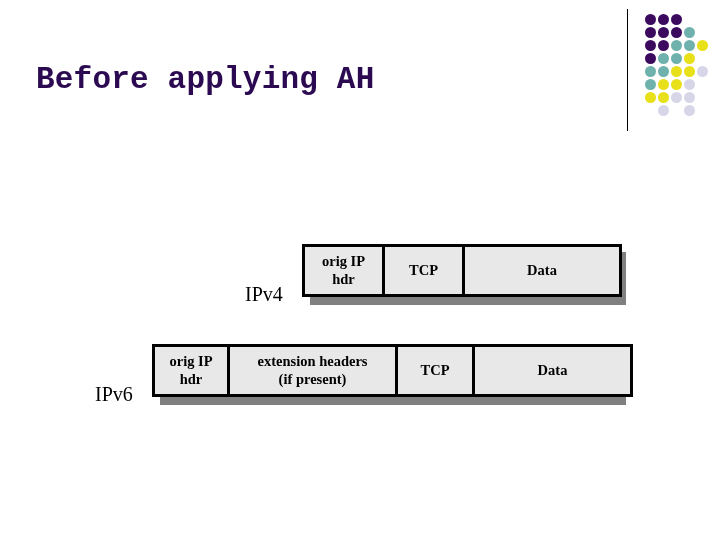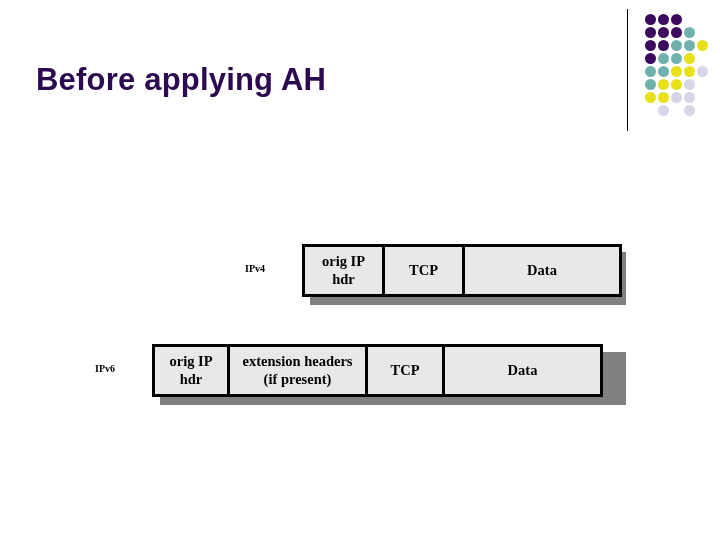--- a/index.html
+++ b/index.html
@@ -13,21 +13,21 @@
     font-family: "Liberation Sans", sans-serif;
     overflow: hidden;
     position: relative;
   }
 
   
   #slide-title {
     position: absolute;
     left: 36px;
     top: 62px;
-    font-family: Liberation Sans, sans-serif;
+    font-family: Liberation Mono, monospace;
     font-size: 31px;
     font-weight: bold;
     color: #2b0a52;
     letter-spacing: 0.2px;
     white-space: nowrap;
   }
 
   
   #header-ornament {
     position: absolute;
@@ -65,24 +65,25 @@
     top: 0;
     width: 720px;
     height: 540px;
   }
   .pkt-row {
     position: absolute;
   }
   .pkt-label {
     position: absolute;
     font-family: "Liberation Serif", serif;
-    font-weight: bold;
-    font-size: 10px;
+    font-weight: normal;
+    font-size: 20px;
     color: #000000;
     white-space: nowrap;
+    margin-top: 20px;
   }
   .pkt-shadow {
     position: absolute;
     background: #808080;
   }
   .pkt-strip {
     position: absolute;
     display: flex;
     background: #000000;
     border: 3px solid #000000;
@@ -161,20 +162,20 @@
       <div class="pkt-cell" style="width: 154px; background: rgb(232, 232, 232);">Data</div>
     </div>
   </div>
 
   <div class="pkt-row">
     <div class="pkt-label" style="left:95px; top:363px;text-align:right;">IPv6</div>
     <div class="pkt-shadow" style="left: 160px; top: 352px; width: 466px; height: 53px; background: rgb(128, 128, 128);"></div>
     <div class="pkt-strip" style="left:152px; top:344px; height:53px;">
       <div class="pkt-cell" style="width: 75px; background: rgb(232, 232, 232);">orig IP
 hdr</div>
-      <div class="pkt-cell" style="width: 138px; background: rgb(232, 232, 232);">extension headers
+      <div class="pkt-cell" style="width: 168px; background: rgb(232, 232, 232);">extension headers
 (if present)</div>
       <div class="pkt-cell" style="width: 77px; background: rgb(232, 232, 232);">TCP</div>
       <div class="pkt-cell" style="width: 155px; background: rgb(232, 232, 232);">Data</div>
     </div>
   </div>
 
 </div>
 
 </body></html>

